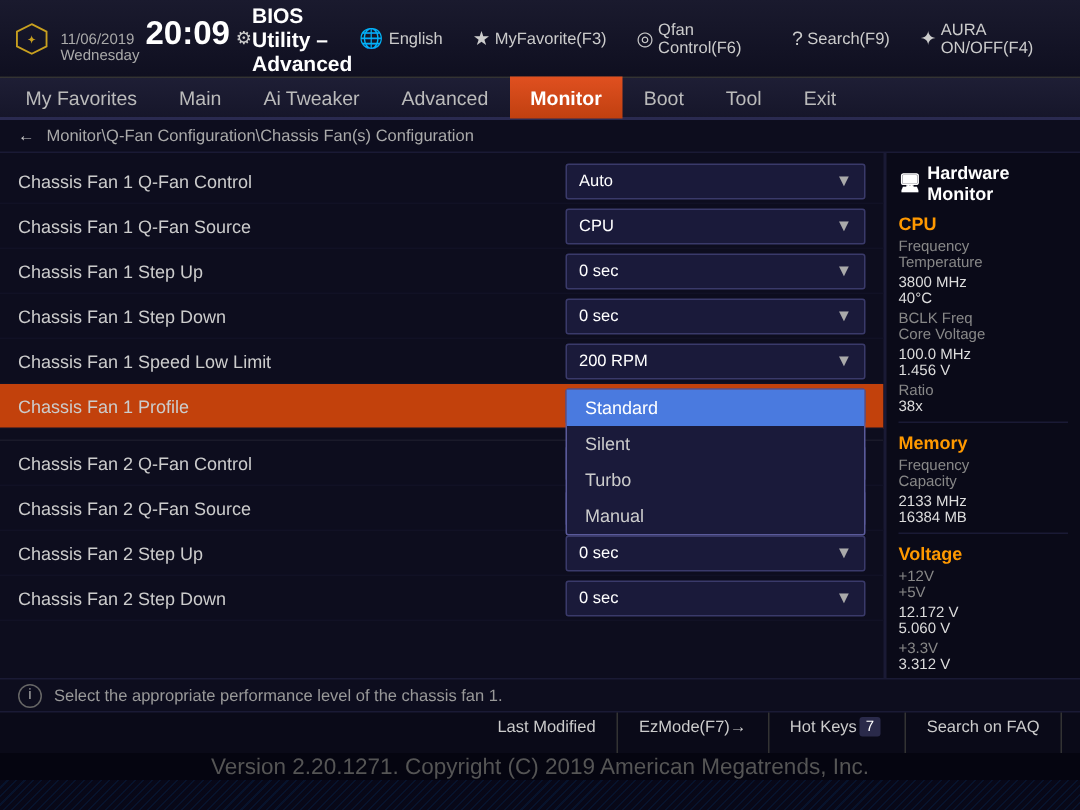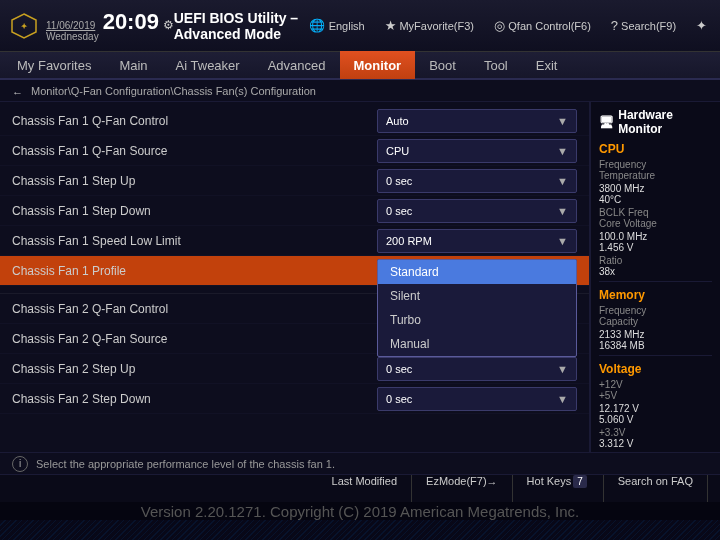--- a/index.html
+++ b/index.html
@@ -295,28 +295,28 @@
       background: #0a0a18;
       height: 28px;
       display: flex;
       align-items: center;
       justify-content: flex-end;
       padding: 0 12px;
       gap: 0;
       border-top: 1px solid #1a1a35;
     }
     .bottom-btn {
-      padding: 0 14px;
+      padding: 12px 14px;
       font-size: 11px;
       color: #ccc;
       cursor: pointer;
       border-right: 1px solid #333;
       height: 28px;
       display: flex;
-      align-items: flex-start;
+      align-items: flex-end;
     }
     .bottom-btn .key {
       background: #2a2a4a;
       padding: 1px 4px;
       border-radius: 2px;
       margin: 0 2px;
       font-size: 10px;
       color: #fff;
     }
 
@@ -341,21 +341,21 @@
 
 <div class="top-bar">
   <div class="logo-area">
     <svg class="logo-icon" viewBox="0 0 32 28">
       <polygon points="16,2 28,8 28,20 16,26 4,20 4,8" fill="none" stroke="#c8a020" stroke-width="1.5"></polygon>
       <text x="16" y="17" text-anchor="middle" fill="#c8a020" font-size="8" font-weight="bold">✦</text>
     </svg>
     <div>
       <div class="datetime">
         <div>
-          <div style="font-size:10px;color:#aaa;text-decoration:underline;">11/06/2019</div>
+          <div style="font-size:10px;color:#aaa;">11/06/2019</div>
           <div style="font-size:10px;color:#aaa;">Wednesday</div>
         </div>
         <span class="time">20:09</span>
         <span class="gear">⚙</span>
       </div>
     </div>
   </div>
   <div class="title-area">
     <div class="bios-title">UEFI BIOS Utility – Advanced Mode</div>
   </div>
@@ -371,20 +371,21 @@
     <div class="top-icon-item">
       <span class="icon-sym">◎</span>
       <span>Qfan Control(F6)</span>
     </div>
     <div class="top-icon-item">
       <span class="icon-sym">?</span>
       <span>Search(F9)</span>
     </div>
     <div class="top-icon-item">
       <span class="icon-sym">✦</span>
+      <span>AURA ON/OFF(F4)</span>
     </div>
   </div>
 </div>
 
 <div class="nav-bar">
   <div class="nav-item">My Favorites</div>
   <div class="nav-item">Main</div>
   <div class="nav-item">Ai Tweaker</div>
   <div class="nav-item">Advanced</div>
   <div class="nav-item active">Monitor</div>

